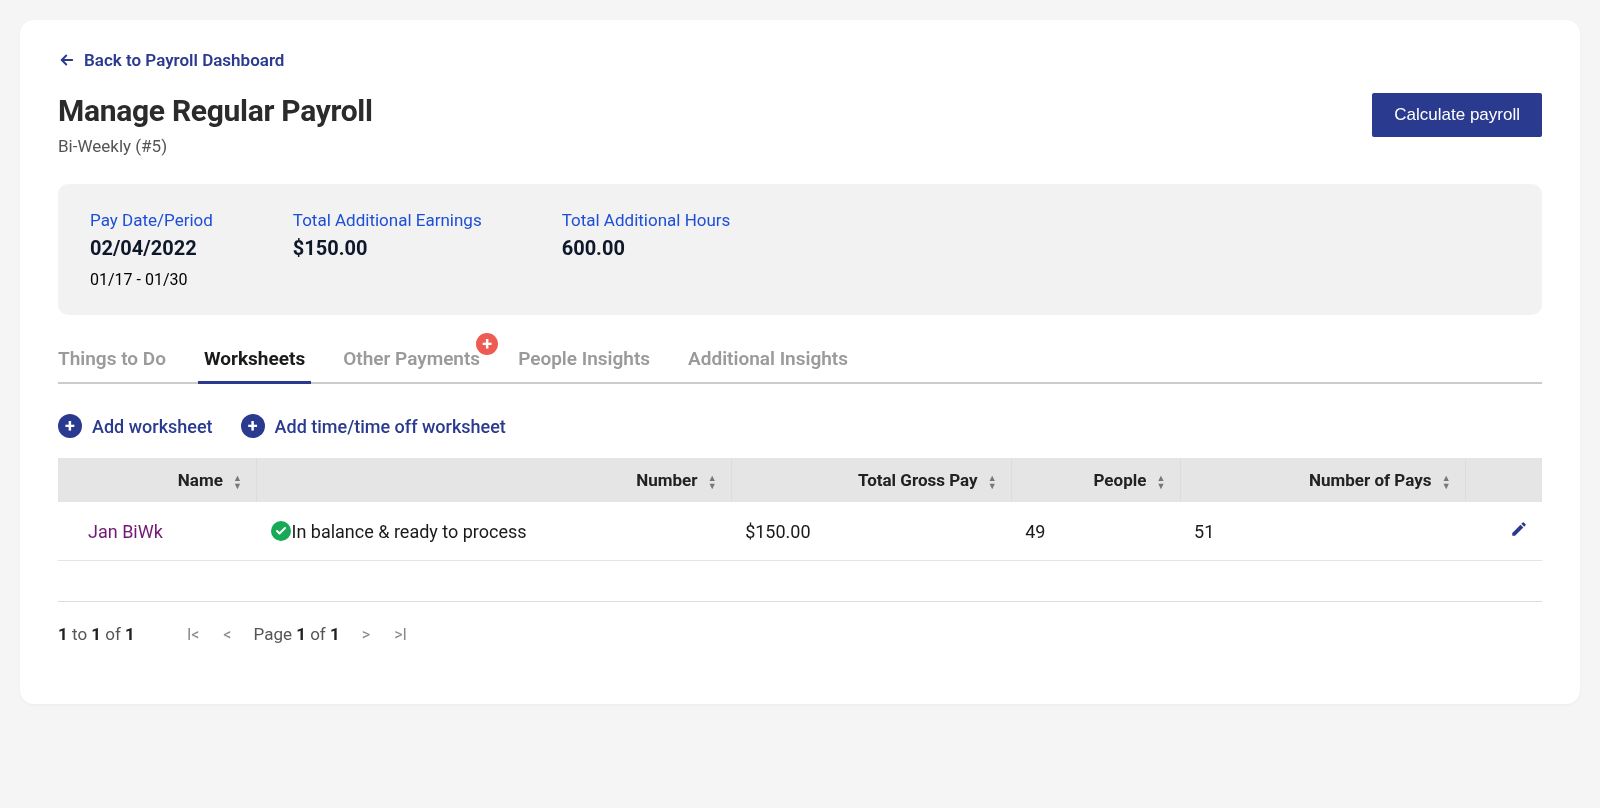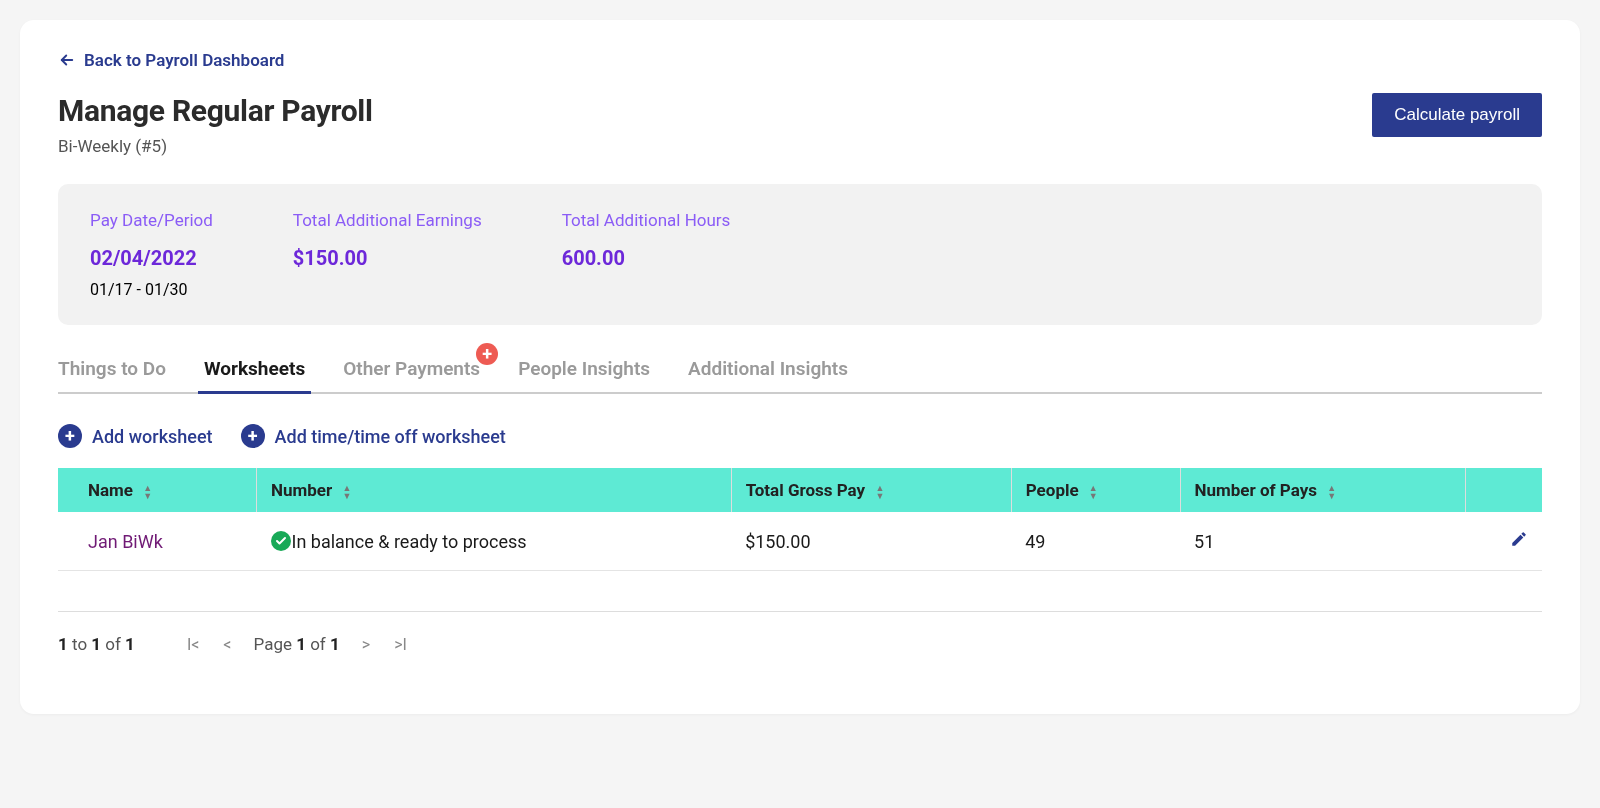--- a/index.html
+++ b/index.html
@@ -55,28 +55,28 @@
     }
     .summary-box {
       background: #f2f2f2;
       border-radius: 10px;
       margin-top: 28px;
       padding: 26px 32px;
       display: flex;
       gap: 80px;
     }
     .summary-label {
-      color: #8b5cf6;
-      font-size: 17px;
-      margin-bottom: 16px;
+      color: #1d4ed8;
+      font-size: 17px;
+      margin-bottom: 6px;
     }
     .summary-value {
       font-size: 20px;
       font-weight: 700;
-      color: #6d28d9;
+      color: #0f172a;
     }
     .summary-range {
       color: #000000;
       font-size: 16px;
       margin-top: 10px;
     }
     .tabs {
       display: flex;
       gap: 38px;
       margin-top: 24px;
@@ -141,22 +141,22 @@
       font-weight: 700;
       font-size: 18px;
       line-height: 1;
     }
     table.data {
       width: 100%;
       border-collapse: collapse;
       margin-top: 20px;
     }
     table.data thead th {
-      background: #5eead4;
-      text-align: left;
+      background: #e5e5e5;
+      text-align: right;
       font-weight: 700;
       font-size: 17px;
       color: #222;
       padding: 12px 14px;
       border-left: 1px solid #ddd;
     }
     table.data thead th:first-child { border-left: none; padding-left: 30px; }
     .sort-icon {
       display: inline-flex;
       flex-direction: column;

